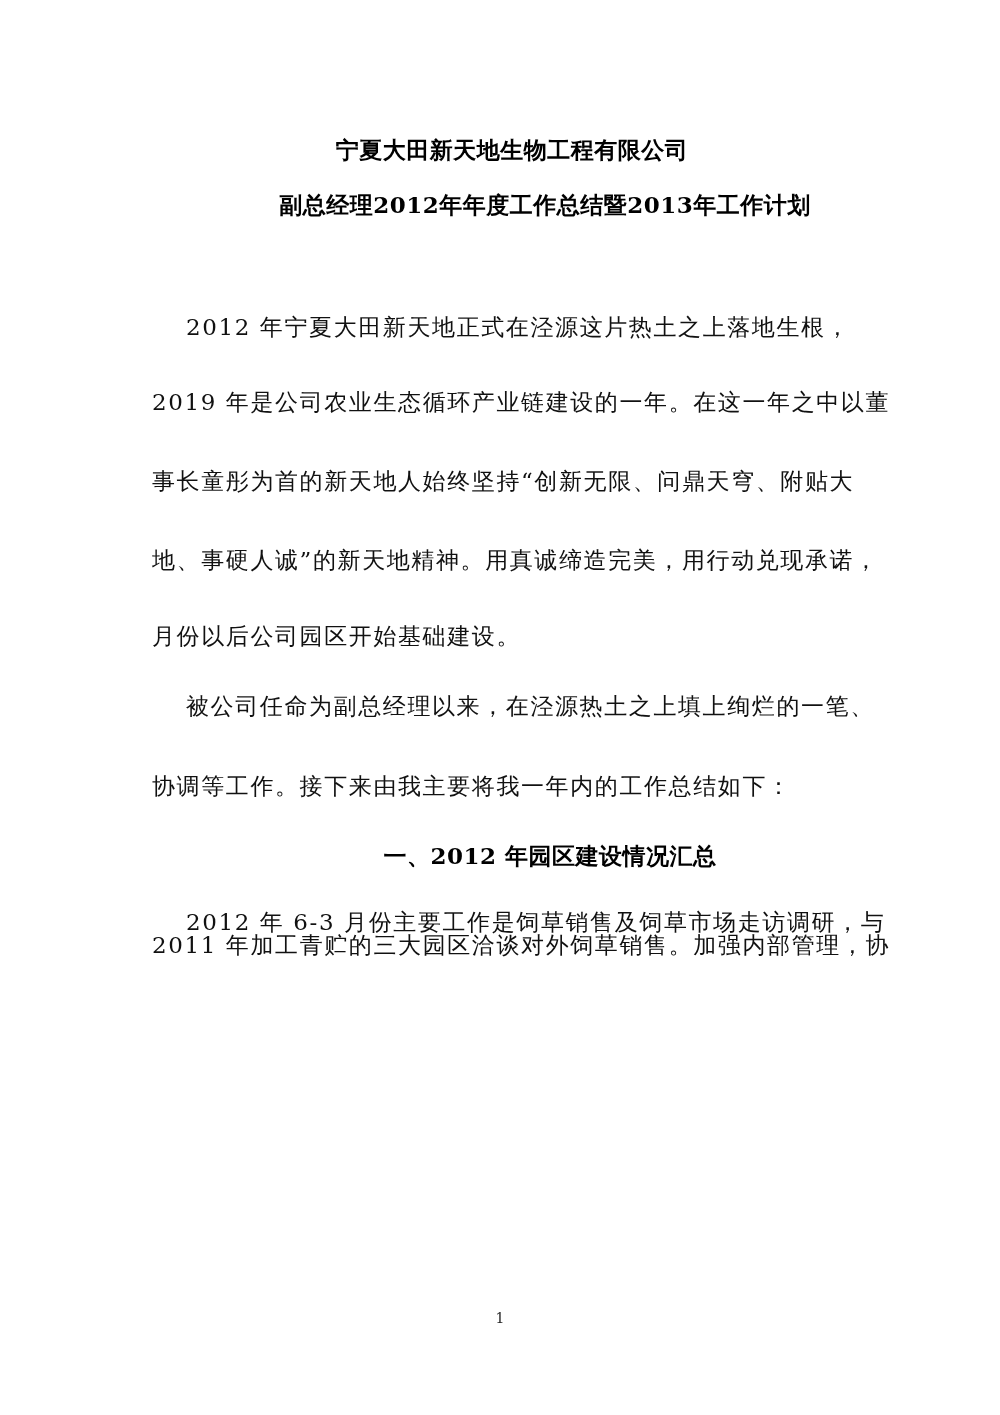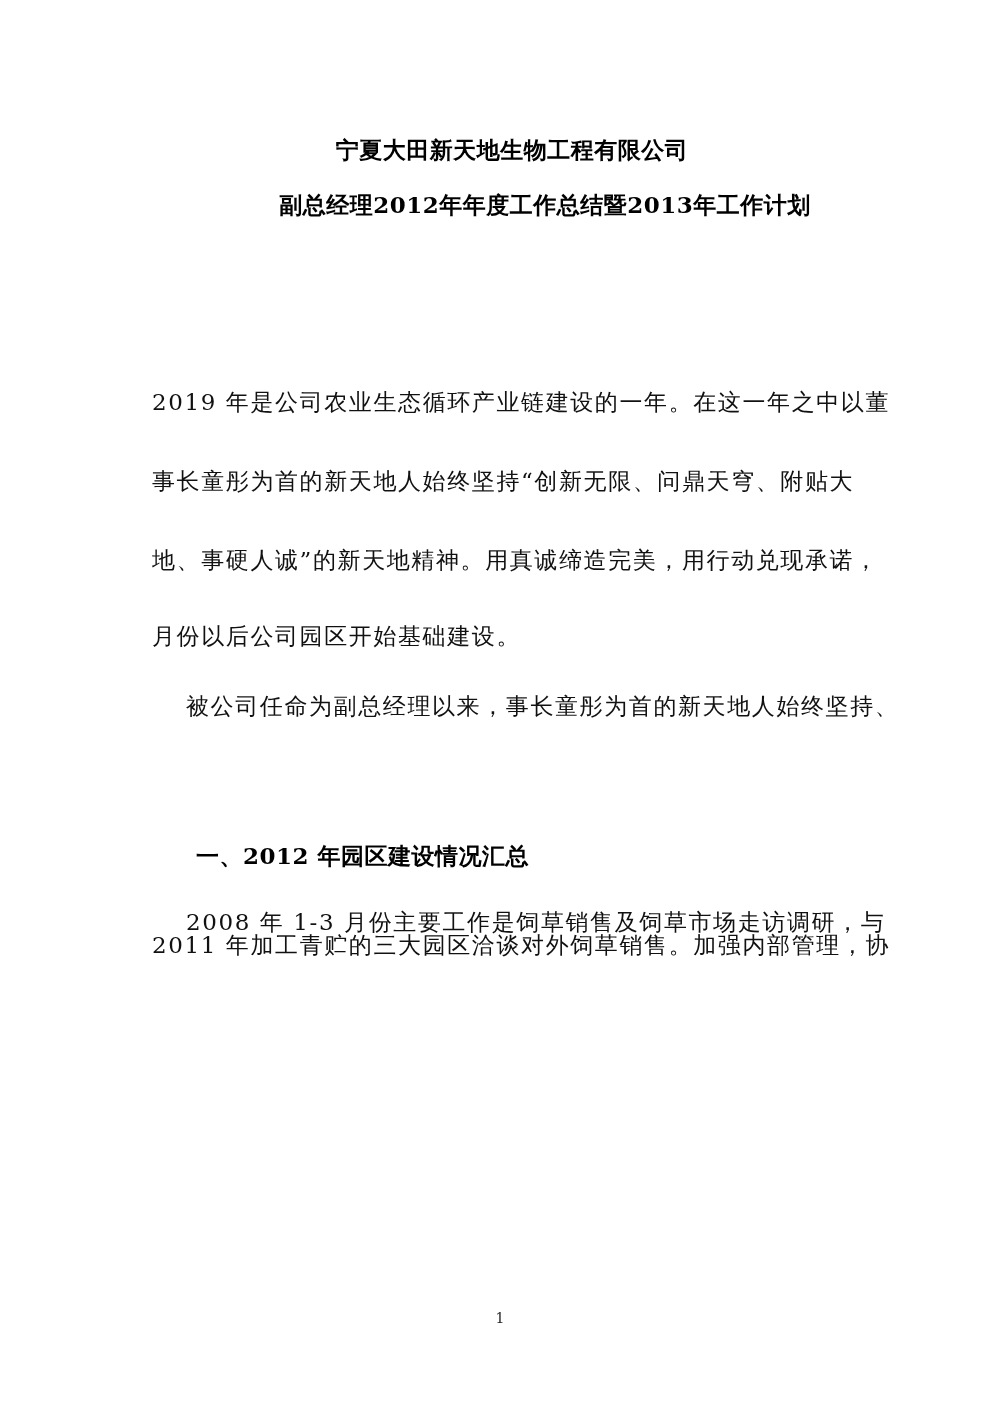--- a/index.html
+++ b/index.html
@@ -45,41 +45,44 @@
       letter-spacing: 1.6px;
       color: #111111;
       line-height: 30px;
     }
     .indent { left: 186px; width: 674px; }
     .heading {
       font-weight: bold;
       left: 196px;
       letter-spacing: 0.5px;
       color: #000000;
+      text-align: center;
     }
     .page-number {
       position: absolute;
       top: 1310px;
       left: 0;
       width: 1000px;
       text-align: center;
       font-size: 14px;
       color: #222222;
     }
   </style>
 </head>
 <body>
 
 <div class="page">
   <div class="title-line t1">宁夏大田新天地生物工程有限公司</div>
   <div class="title-line t2">副总经理2012年年度工作总结暨2013年工作计划</div>
 
+  <div class="line indent" style="top:312px">2012 年宁夏大田新天地正式在泾源这片热土之上落地生根，</div>
   <div class="line" style="top:387px">2019 年是公司农业生态循环产业链建设的一年。在这一年之中以董</div>
   <div class="line" style="top:545px">地、事硬人诚”的新天地精神。用真诚缔造完美，用行动兑现承诺，</div>
   <div class="line" style="top:466px">事长童彤为首的新天地人始终坚持“创新无限、问鼎天穹、附贴大</div>
   <div class="line" style="top:621px">月份以后公司园区开始基础建设。</div>
-  <div class="line indent" style="top:691px">被公司任命为副总经理以来，事长童彤为首的新天地人始终坚持、</div>
+  <div class="line indent" style="top:691px">被公司任命为副总经理以来，在泾源热土之上填上绚烂的一笔、</div>
+  <div class="line" style="top:771px">协调等工作。接下来由我主要将我一年内的工作总结如下：</div>
   <div class="line heading" style="top:841px">一、2012 年园区建设情况汇总</div>
-  <div class="line indent" style="top:907px">2008 年 1-3 月份主要工作是饲草销售及饲草市场走访调研，与</div>
+  <div class="line indent" style="top:907px">2012 年 6-3 月份主要工作是饲草销售及饲草市场走访调研，与</div>
   <div class="line" style="top:930px">2011 年加工青贮的三大园区洽谈对外饲草销售。加强内部管理，协</div>
 
   <div class="page-number">1</div>
 </div>
 
 </body></html>

